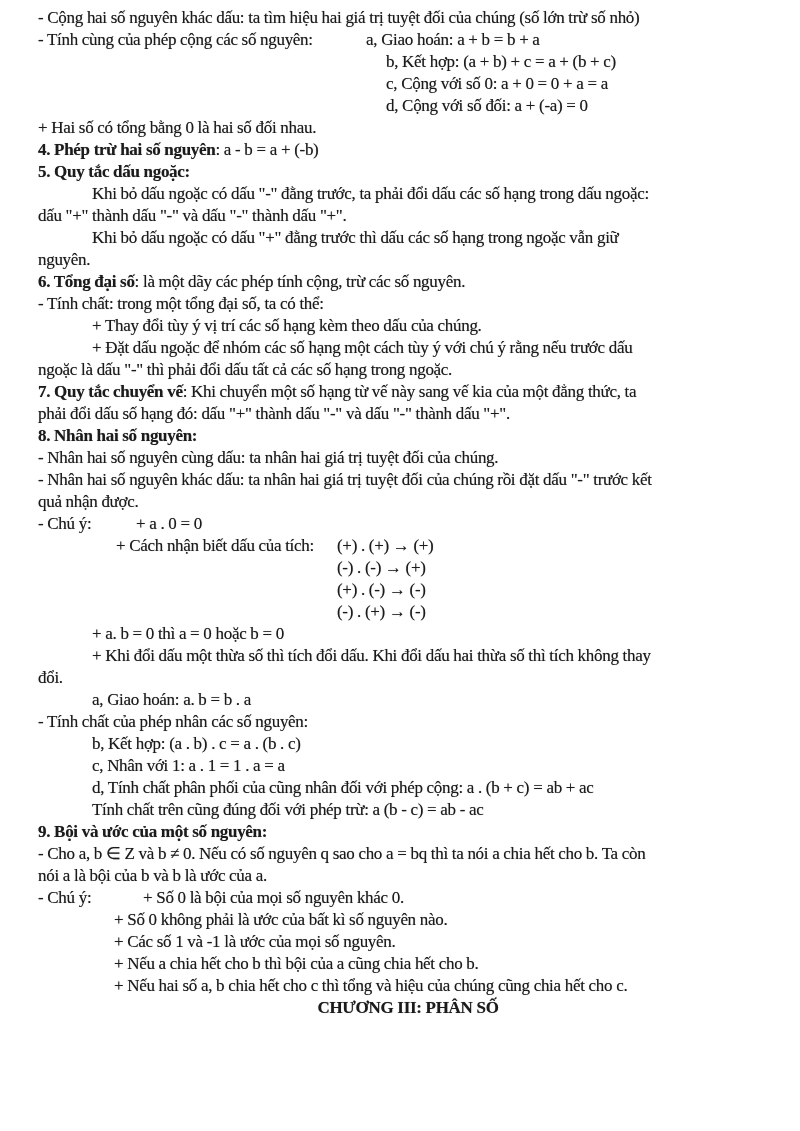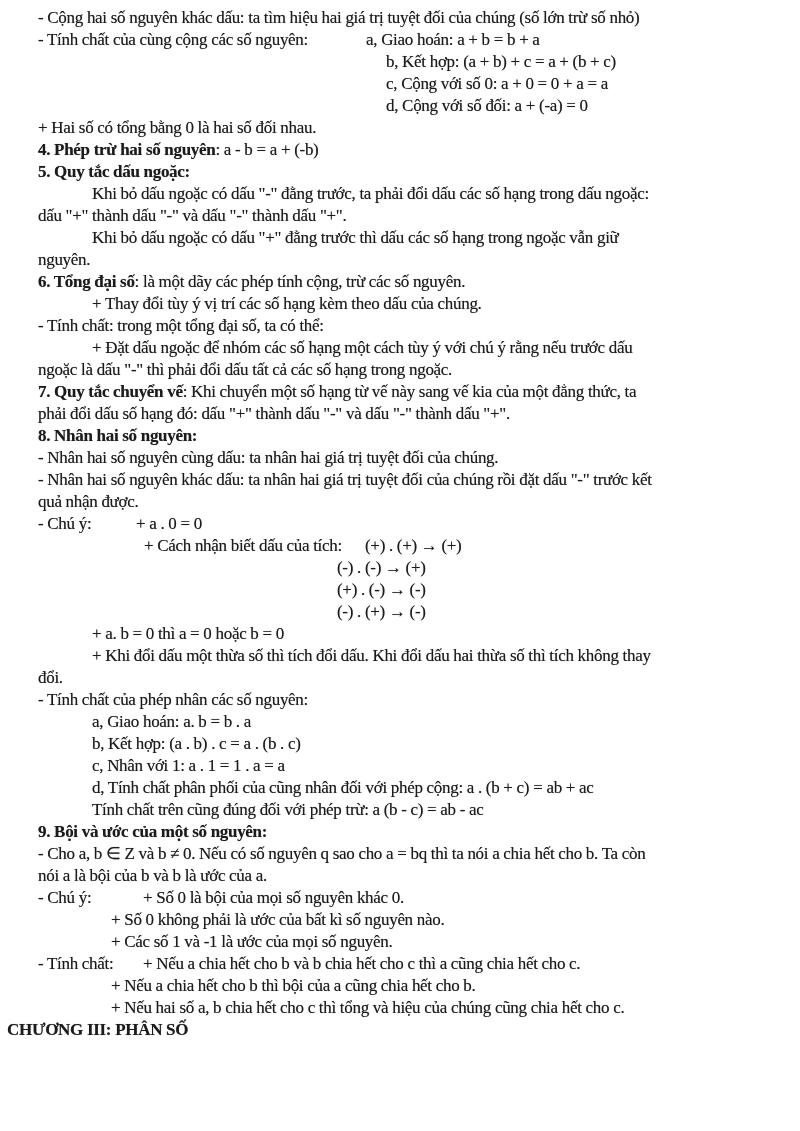--- a/index.html
+++ b/index.html
@@ -24,78 +24,77 @@
   .line {
     position: relative;
     height: 22px;
     line-height: 22px;
     white-space: pre;
   }
   .bold { font-weight: bold; }
   
   .line.left      { padding-left: 38px; }
   .line.indent1   { padding-left: 92px; }
-  .line.indent1b  { padding-left: 116px; margin-left: 28px; }
+  .line.indent1b  { padding-left: 116px; }
   .line.sign-col  { padding-left: 337px; }
   .line.list-col  { padding-left: 386px; }
-  .line.note-col  { padding-left: 67px; margin-left: 44px; }
-  .line.center    { text-align: left; padding-left: 7px; }
+  .line.note-col  { padding-left: 114px; }
+  .line.center    { text-align: center; padding-left: 16px; }
   
   .seg-abs            { position: absolute; top: 0; }
   .seg-abs.plus-col   { left: 136px; }
   .seg-abs.sign-col   { left: 337px; }
   .seg-abs.list-col   { left: 366px; }
   .seg-abs.note-col   { left: 143px; }
 </style>
 </head>
 <body>
 
 <div class="page">
   <div>
       <div class="line left"><span>- Cộng hai số nguyên khác dấu: ta tìm hiệu hai giá trị tuyệt đối của chúng (số lớn trừ số nhỏ)</span></div>
-      <div class="line left"><span>- Tính chất của cùng cộng các số nguyên:</span><span class="seg-abs list-col">a, Giao hoán: a + b = b + a</span></div>
+      <div class="line left"><span>- Tính cùng của phép cộng các số nguyên:</span><span class="seg-abs list-col">a, Giao hoán: a + b = b + a</span></div>
       <div class="line list-col"><span>b, Kết hợp: (a + b) + c = a + (b + c)</span></div>
       <div class="line list-col"><span>c, Cộng với số 0: a + 0 = 0 + a = a</span></div>
       <div class="line list-col"><span>d, Cộng với số đối: a + (-a) = 0</span></div>
       <div class="line left"><span>+ Hai số có tổng bằng 0 là hai số đối nhau.</span></div>
       <div class="line left"><span class="bold">4. Phép trừ hai số nguyên</span><span>: a - b = a + (-b)</span></div>
       <div class="line left"><span class="bold">5. Quy tắc dấu ngoặc:</span></div>
       <div class="line indent1"><span>Khi bỏ dấu ngoặc có dấu "-" đằng trước, ta phải đổi dấu các số hạng trong dấu ngoặc:</span></div>
       <div class="line left"><span>dấu "+" thành dấu "-" và dấu "-" thành dấu "+".</span></div>
       <div class="line indent1"><span>Khi bỏ dấu ngoặc có dấu "+" đằng trước thì dấu các số hạng trong ngoặc vẫn giữ</span></div>
       <div class="line left"><span>nguyên.</span></div>
       <div class="line left"><span class="bold">6. Tổng đại số</span><span>: là một dãy các phép tính cộng, trừ các số nguyên.</span></div>
+      <div class="line left"><span>- Tính chất: trong một tổng đại số, ta có thể:</span></div>
       <div class="line indent1"><span>+ Thay đổi tùy ý vị trí các số hạng kèm theo dấu của chúng.</span></div>
-      <div class="line left"><span>- Tính chất: trong một tổng đại số, ta có thể:</span></div>
       <div class="line indent1"><span>+ Đặt dấu ngoặc để nhóm các số hạng một cách tùy ý với chú ý rằng nếu trước dấu</span></div>
       <div class="line left"><span>ngoặc là dấu "-" thì phải đổi dấu tất cả các số hạng trong ngoặc.</span></div>
       <div class="line left"><span class="bold">7. Quy tắc chuyển vế</span><span>: Khi chuyển một số hạng từ vế này sang vế kia của một đẳng thức, ta</span></div>
       <div class="line left"><span>phải đổi dấu số hạng đó: dấu "+" thành dấu "-" và dấu "-" thành dấu "+".</span></div>
       <div class="line left"><span class="bold">8. Nhân hai số nguyên:</span></div>
       <div class="line left"><span>- Nhân hai số nguyên cùng dấu: ta nhân hai giá trị tuyệt đối của chúng.</span></div>
       <div class="line left"><span>- Nhân hai số nguyên khác dấu: ta nhân hai giá trị tuyệt đối của chúng rồi đặt dấu "-" trước kết</span></div>
       <div class="line left"><span>quả nhận được.</span></div>
       <div class="line left"><span>- Chú ý:</span><span class="seg-abs plus-col">+ a . 0 = 0</span></div>
       <div class="line indent1b"><span>+ Cách nhận biết dấu của tích:</span><span class="seg-abs sign-col">(+) . (+) → (+)</span></div>
       <div class="line sign-col"><span>(-) . (-) → (+)</span></div>
       <div class="line sign-col"><span>(+) . (-) → (-)</span></div>
       <div class="line sign-col"><span>(-) . (+) → (-)</span></div>
       <div class="line indent1"><span>+ a. b = 0 thì a = 0 hoặc b = 0</span></div>
       <div class="line indent1"><span>+ Khi đổi dấu một thừa số thì tích đổi dấu. Khi đổi dấu hai thừa số thì tích không thay</span></div>
       <div class="line left"><span>đổi.</span></div>
+      <div class="line indent1"><span>a, Giao hoán: a. b = b . a</span></div>
       <div class="line left"><span>- Tính chất của phép nhân các số nguyên:</span></div>
-      <div class="line indent1"><span>a, Giao hoán: a. b = b . a</span></div>
       <div class="line indent1"><span>b, Kết hợp: (a . b) . c = a . (b . c)</span></div>
       <div class="line indent1"><span>c, Nhân với 1: a . 1 = 1 . a = a</span></div>
       <div class="line indent1"><span>d, Tính chất phân phối của cũng nhân đối với phép cộng: a . (b + c) = ab + ac</span></div>
       <div class="line indent1"><span>Tính chất trên cũng đúng đối với phép trừ: a (b - c) = ab - ac</span></div>
       <div class="line left"><span class="bold">9. Bội và ước của một số nguyên:</span></div>
       <div class="line left"><span>- Cho a, b ∈ Z và b ≠ 0. Nếu có số nguyên q sao cho a = bq thì ta nói a chia hết cho b. Ta còn</span></div>
       <div class="line left"><span>nói a là bội của b và b là ước của a.</span></div>
       <div class="line left"><span>- Chú ý:</span><span class="seg-abs note-col">+ Số 0 là bội của mọi số nguyên khác 0.</span></div>
       <div class="line note-col"><span>+ Số 0 không phải là ước của bất kì số nguyên nào.</span></div>
       <div class="line note-col"><span>+ Các số 1 và -1 là ước của mọi số nguyên.</span></div>
-      <div class="line left"><span>- Tính chất:</span><span class="seg-abs note-col">+ Nếu a chia hết cho b và b chia hết cho c thì a cũng chia hết cho c.</span></div>
       <div class="line note-col"><span>+ Nếu a chia hết cho b thì bội của a cũng chia hết cho b.</span></div>
       <div class="line note-col"><span>+ Nếu hai số a, b chia hết cho c thì tổng và hiệu của chúng cũng chia hết cho c.</span></div>
       <div class="line center"><span class="bold">CHƯƠNG III: PHÂN SỐ</span></div>
     </div>
 </div>
 
 </body></html>

